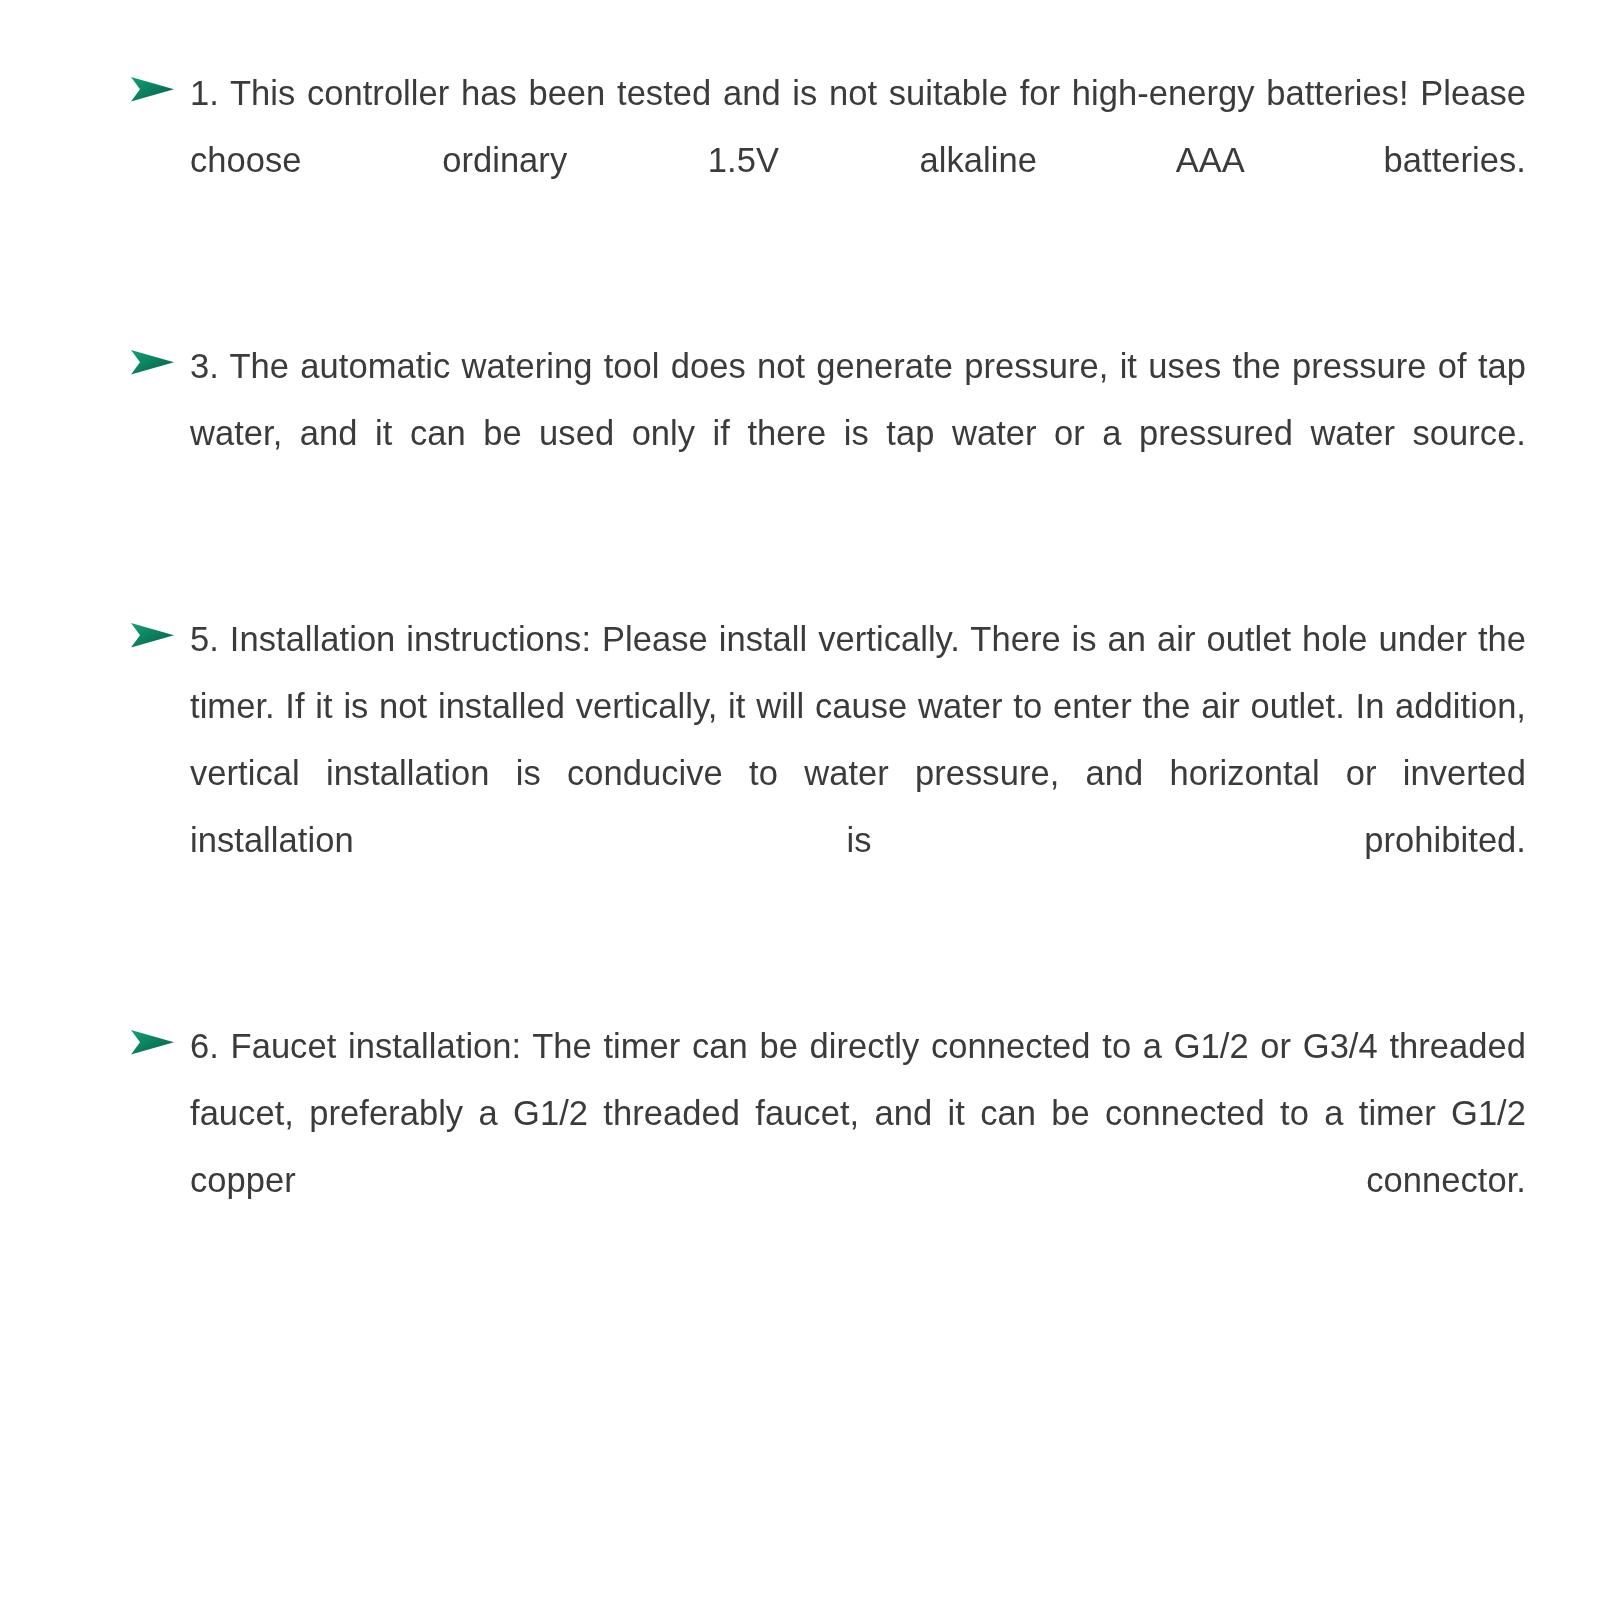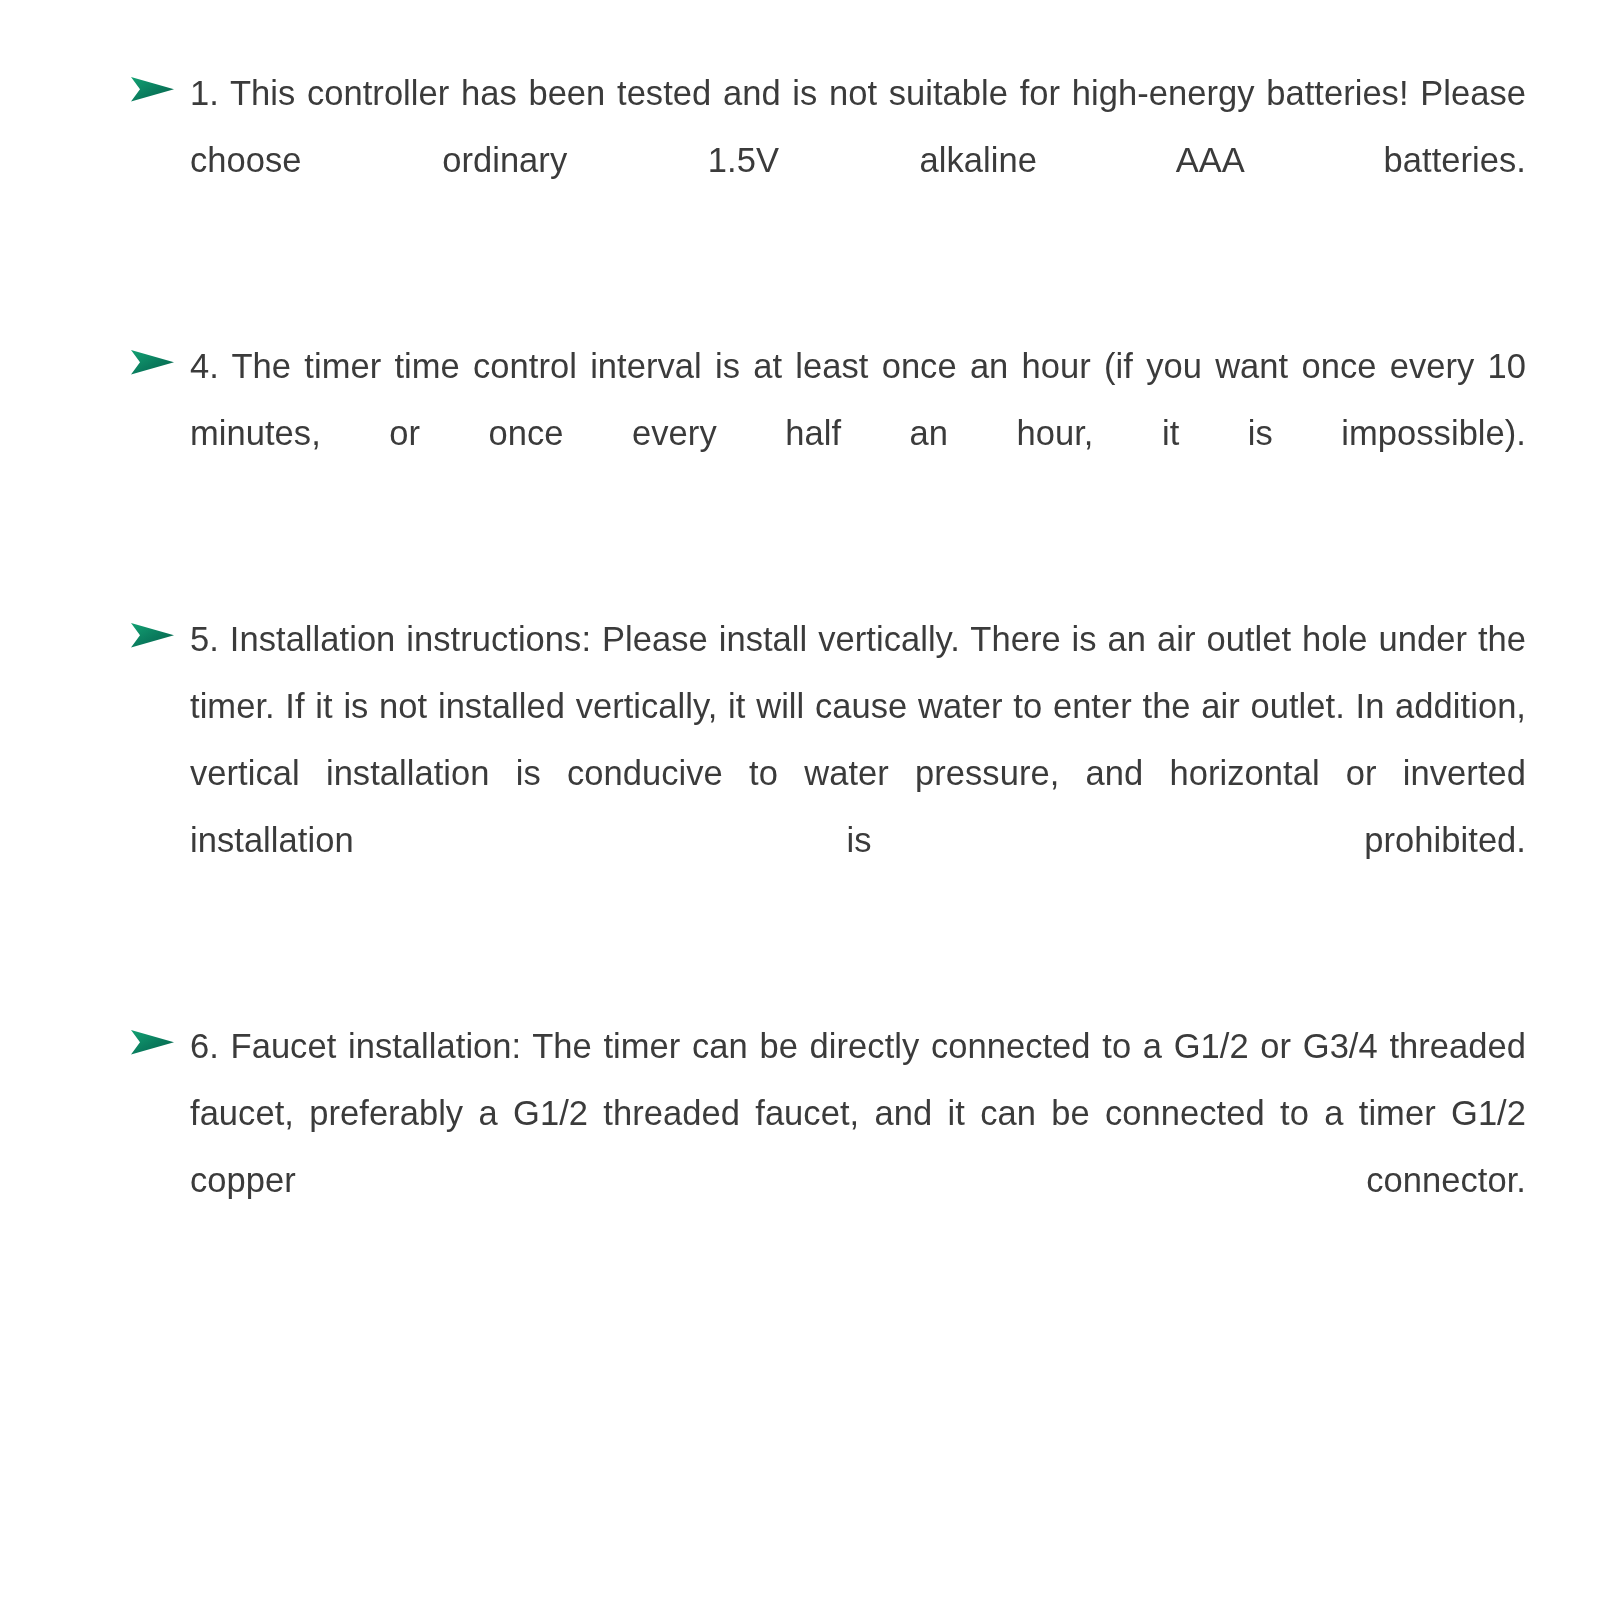--- a/index.html
+++ b/index.html
@@ -75,27 +75,27 @@
             <stop offset="55%" stop-color="#0a7b5d"></stop>
             <stop offset="100%" stop-color="#076349"></stop>
           </linearGradient>
         </defs>
         <path d="M3 3 L46 15.2 L3 27.5 L12 15.2 Z" fill="url(#g1)"></path>
       </svg>
       <span class="note-text">1. This controller has been tested and is not suitable for high-energy bat­teries! Please choose ordinary 1.5V alkaline AAA batteries.</span>
     </li>
 
 
-
     <li class="note-item">
       <svg class="bullet-icon" viewBox="0 0 48 30" aria-hidden="true">
         <path d="M3 3 L46 15.2 L3 27.5 L12 15.2 Z" fill="url(#g1)"></path>
       </svg>
-      <span class="note-text">4. The timer time control interval is at least once an hour (if you want once every 10 minutes, or once every half an hour, it is impossible).</span>
+      <span class="note-text">3. The automatic watering tool does not generate pressure, it uses the pressure of tap water, and it can be used only if there is tap water or a pressured water source.</span>
     </li>
+
 
     <li class="note-item">
       <svg class="bullet-icon" viewBox="0 0 48 30" aria-hidden="true">
         <path d="M3 3 L46 15.2 L3 27.5 L12 15.2 Z" fill="url(#g1)"></path>
       </svg>
       <span class="note-text">5. Installation instructions: Please install vertically. There is an air outlet hole under the timer. If it is not installed vertically, it will cause water to enter the air outlet. In addition, vertical installation is conducive to water pressure, and horizontal or inverted installation is prohibited.</span>
     </li>
 
     <li class="note-item">
       <svg class="bullet-icon" viewBox="0 0 48 30" aria-hidden="true">

